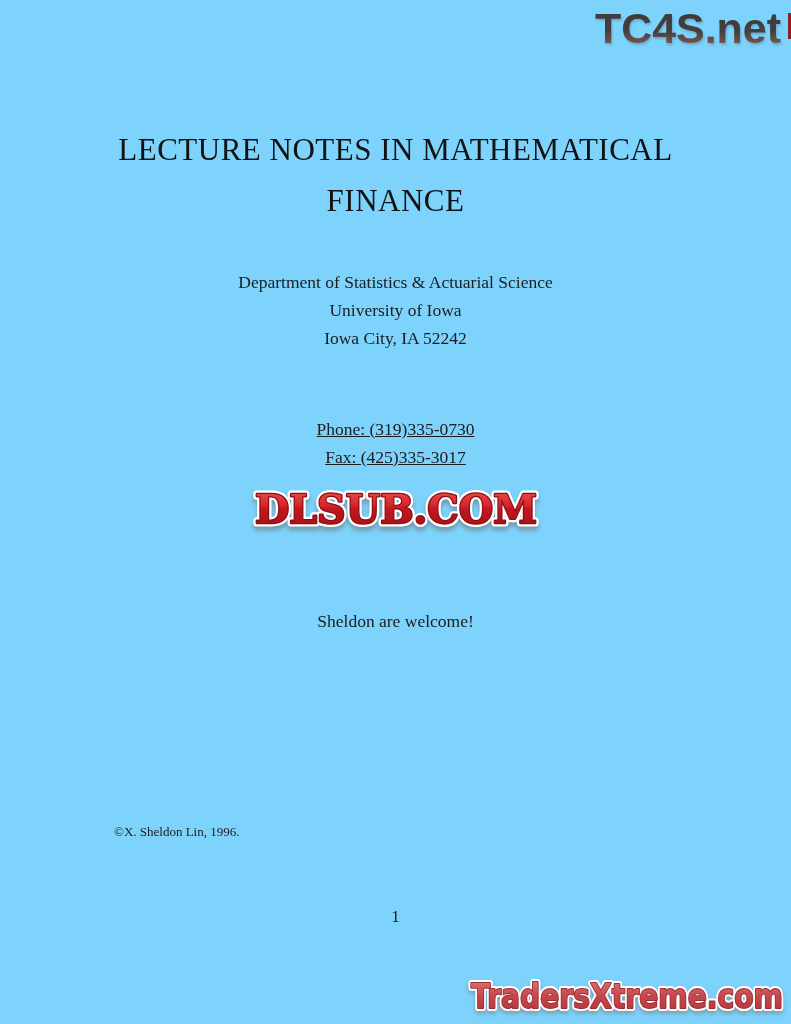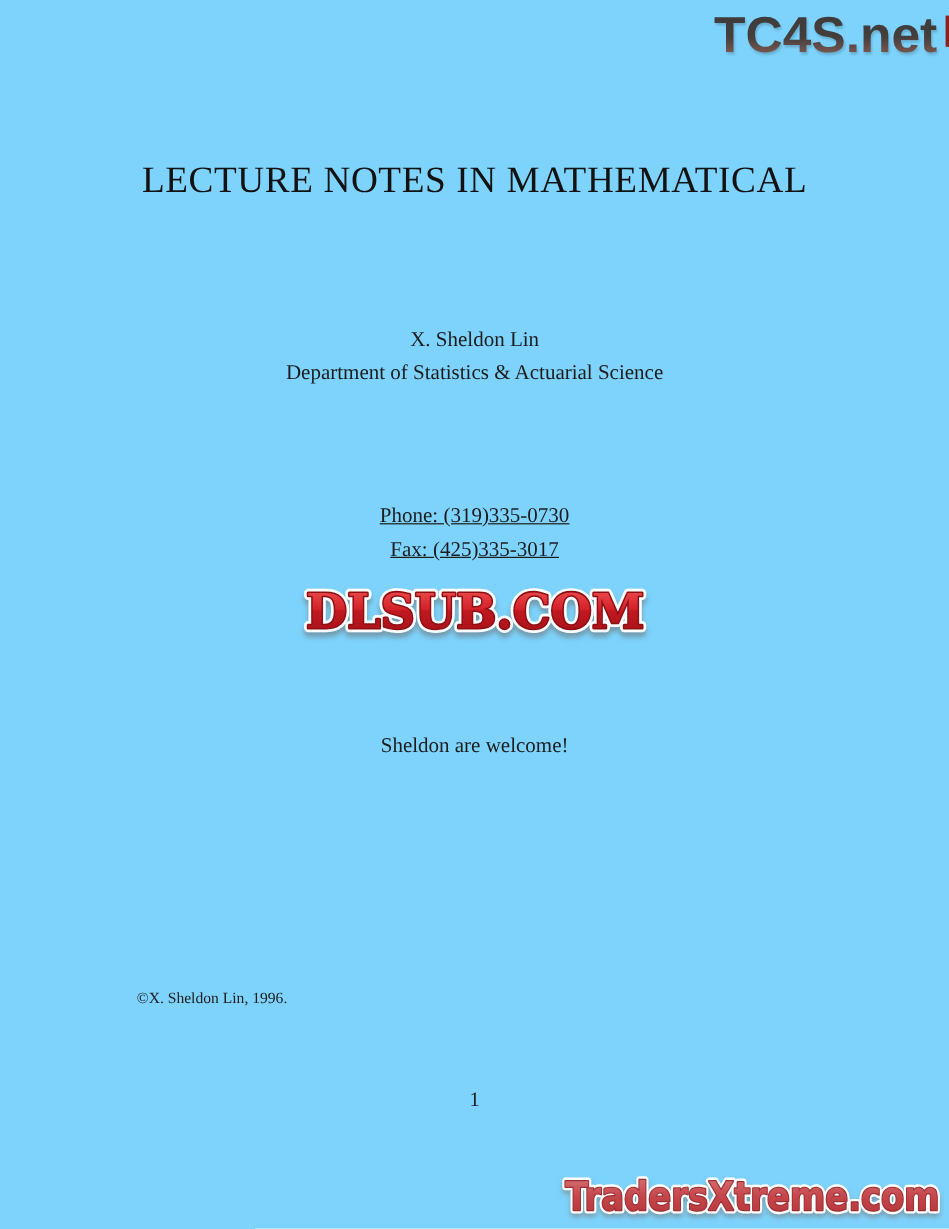--- a/index.html
+++ b/index.html
@@ -100,25 +100,27 @@
           <stop offset="1" stop-color="#96655c"></stop>
         </linearGradient>
       </defs>
       <text x="96" y="41" text-anchor="middle" font-family="Liberation Sans, sans-serif" font-weight="bold" font-size="42" fill="url(#g-tc4s)" textLength="186" lengthAdjust="spacingAndGlyphs">TC4S.net</text>
     </svg>
   </div>
   <div class="edge-red-mark"></div>
 
   <h1 class="doc-title">
     <span>LECTURE NOTES IN MATHEMATICAL</span>
+    <span>FINANCE</span>
   </h1>
 
   <div class="center-block author-block">
-    <div>X. Sheldon Lin</div>
     <div>Department of Statistics &amp; Actuarial Science</div>
+    <div>University of Iowa</div>
+    <div>Iowa City, IA 52242</div>
   </div>
 
   <div class="center-block contact-block">
     <div>Phone: (319)335-0730</div>
     <div>Fax: (425)335-3017</div>
   </div>
 
   <div class="dlsub-logo">
     <svg width="296" height="56" viewBox="0 0 296 56" style="filter: drop-shadow(0 4px 2px rgba(110,110,110,0.55));">
       <defs>

